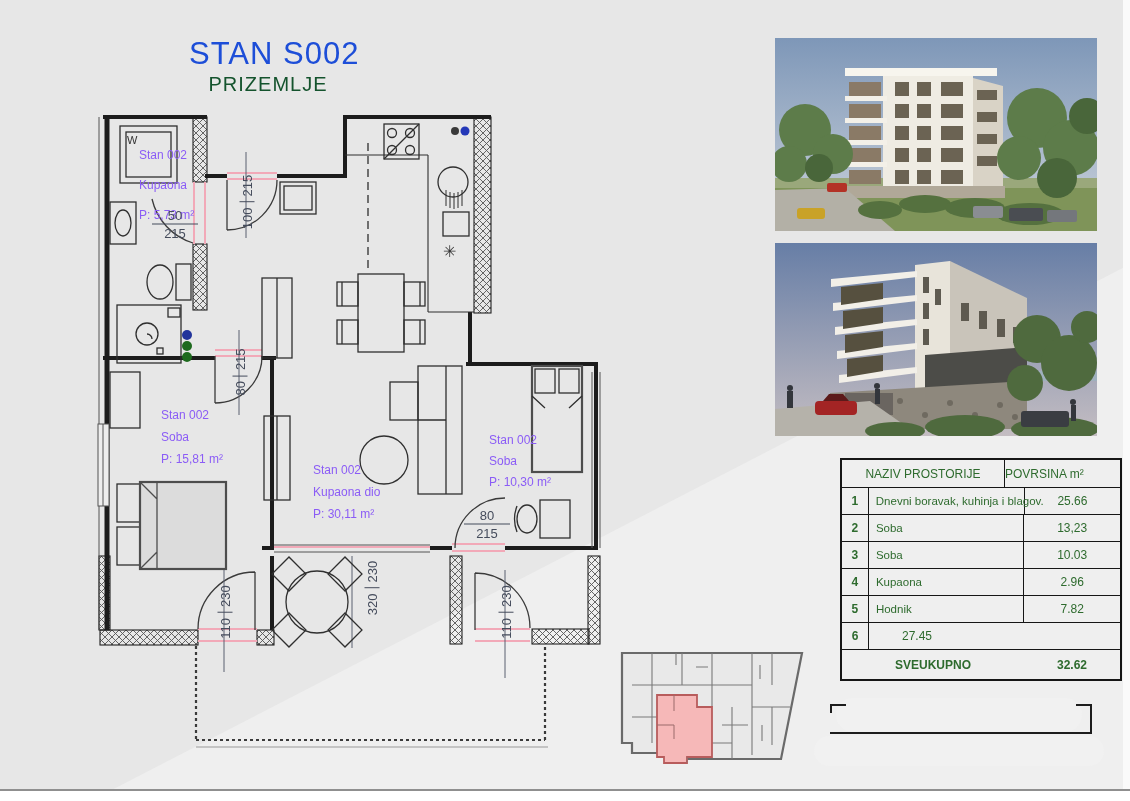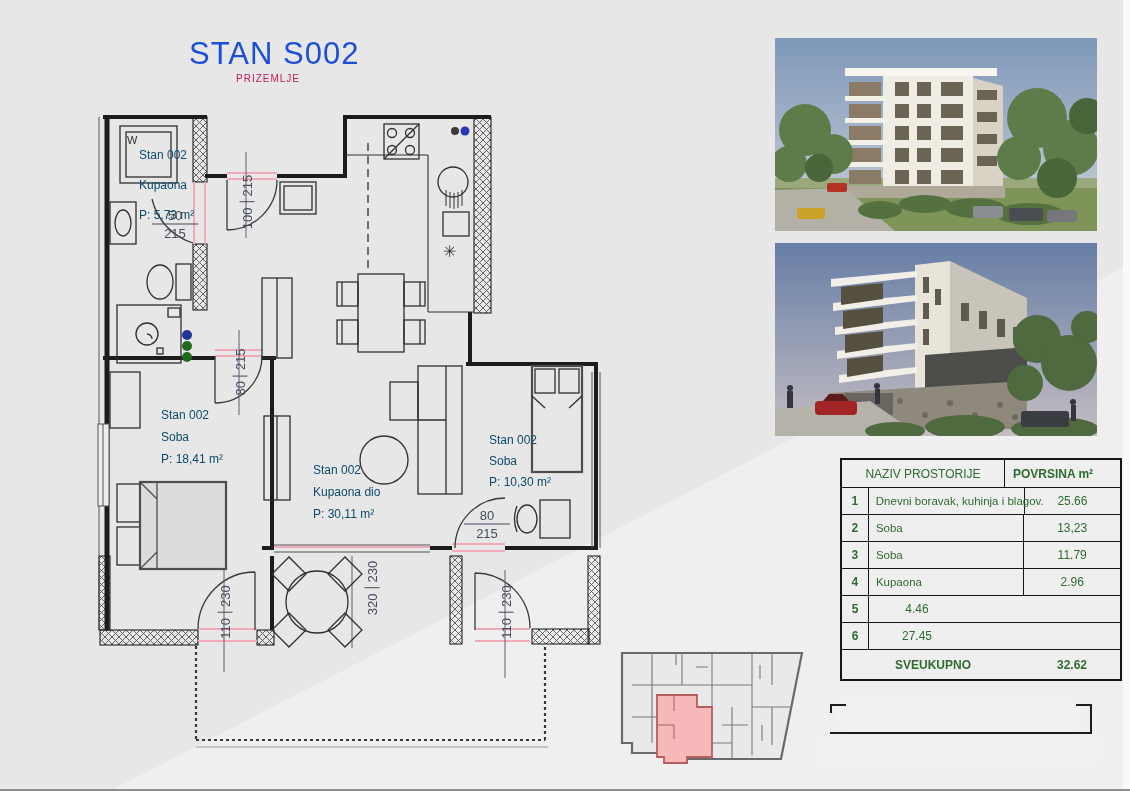--- a/index.html
+++ b/index.html
@@ -8,25 +8,25 @@
   .page{position:absolute;inset:0;background:#e7e7e7;}
   .diag{position:absolute;inset:0;background:#efefef;
         clip-path:polygon(8% 100%,100% 33%,100% 100%);}
   .right-edge{position:absolute;left:1123px;top:0;bottom:0;background:#fafafa;width:7px;}
   .bottom-line{position:absolute;left:0;right:0;top:789px;height:2px;background:#8f8f8f;}
   .bottom-white{position:absolute;left:0;right:0;top:791px;bottom:0;background:#fff;}
 
   .title{position:absolute;left:189px;top:36px;font-size:31px;font-weight:500;
          letter-spacing:1px;color:#1d4ed8;}
   .subtitle{position:absolute;left:192px;top:73px;width:152px;text-align:center;
-            font-size:10px;letter-spacing:1px;color:#be185d;}
+            font-size:20px;letter-spacing:1px;color:#14532d;}
 
   .plan-svg{position:absolute;left:0;top:0;}
 
-  .rlabel{position:absolute;font-size:12px;color:#0c4a6e;}
+  .rlabel{position:absolute;font-size:12px;color:#8b5cf6;}
   .rlabel div{white-space:nowrap;}
   .lh30 div{line-height:30px;}
   .lh22 div{line-height:22px;}
   .lh21 div{line-height:21px;}
 
   .dim{position:absolute;display:flex;align-items:center;gap:5px;
        font-size:13px;color:#454c5c;transform:translate(-50%,-50%);}
   .dim-v{transform:translate(-50%,-50%) rotate(-90deg);}
   .dim .bar{width:1px;height:15px;background:#454c5c;}
   .dim-s{flex-direction:column;gap:1px;width:46px;text-align:center;}
@@ -36,21 +36,21 @@
 
   .render{position:absolute;width:322px;height:193px;overflow:hidden;}
   .render1{left:775px;top:38px;}
   .render2{left:775px;top:243px;}
 
   .atable{position:absolute;left:840px;top:458px;width:282px;border:2px solid #161616;
           color:#2e6b2e;font-size:12px;box-sizing:border-box;}
   .t-head{display:flex;height:27px;align-items:center;}
   .t-head .t-nh{width:162px;text-align:center;border-right:1px solid #161616;
                 align-self:stretch;display:flex;align-items:center;justify-content:center;}
-  .t-head .t-ah{width:96px;text-align:center;font-weight:bold;}
+  .t-head .t-ah{width:96px;}
   .t-row{display:flex;height:26px;border-top:1px solid #161616;align-items:stretch;}
   .t-num{width:26px;display:flex;align-items:center;justify-content:center;
          border-right:1px solid #161616;font-weight:bold;}
   .t-nm{width:148px;display:flex;align-items:center;padding-left:7px;
         border-right:1px solid #161616;font-size:11.5px;white-space:nowrap;}
   .t-ar{width:96px;display:flex;align-items:center;justify-content:center;}
   .t-foot{display:flex;height:29px;border-top:1px solid #161616;align-items:center;font-weight:bold;}
   .t-foot .t-fl{width:182px;text-align:center;}
   .t-foot .t-ft{width:96px;text-align:center;}
 
@@ -225,21 +225,21 @@
 <span class="glyph" style="left:443px;top:242px;font-size:16px;">✳</span>
 
 <div class="rlabel lh30" style="left:139px;top:140px;">
   <div>Stan 002</div>
   <div>Kupaona</div>
   <div>P: 5,73 m²</div>
 </div>
 <div class="rlabel lh22" style="left:161px;top:404px;">
   <div>Stan 002</div>
   <div>Soba</div>
-  <div>P: 18,41 m²</div>
+  <div>P: 15,81 m²</div>
 </div>
 <div class="rlabel lh22" style="left:313px;top:459px;">
   <div>Stan 002</div>
   <div>Kupaona dio</div>
   <div>P: 30,11 m²</div>
 </div>
 <div class="rlabel lh21" style="left:489px;top:430px;">
   <div>Stan 002</div>
   <div>Soba</div>
   <div>P: 10,30 m²</div>
@@ -444,30 +444,31 @@
     <div class="t-ar">25.66</div>
   </div>
   <div class="t-row">
     <div class="t-num">2</div>
     <div class="t-nm">Soba</div>
     <div class="t-ar">13,23</div>
   </div>
   <div class="t-row">
     <div class="t-num">3</div>
     <div class="t-nm">Soba</div>
-    <div class="t-ar">11.79</div>
+    <div class="t-ar">10.03</div>
   </div>
   <div class="t-row">
     <div class="t-num">4</div>
     <div class="t-nm">Kupaona</div>
     <div class="t-ar">2.96</div>
   </div>
   <div class="t-row">
     <div class="t-num">5</div>
-    <div class="t-ar">4.46</div>
+    <div class="t-nm">Hodnik</div>
+    <div class="t-ar">7.82</div>
   </div>
   <div class="t-row">
     <div class="t-num">6</div>
     <div class="t-ar">27.45</div>
   </div>
   <div class="t-foot">
     <div class="t-fl">SVEUKUPNO</div>
     <div class="t-ft">32.62</div>
   </div>
 </div>

